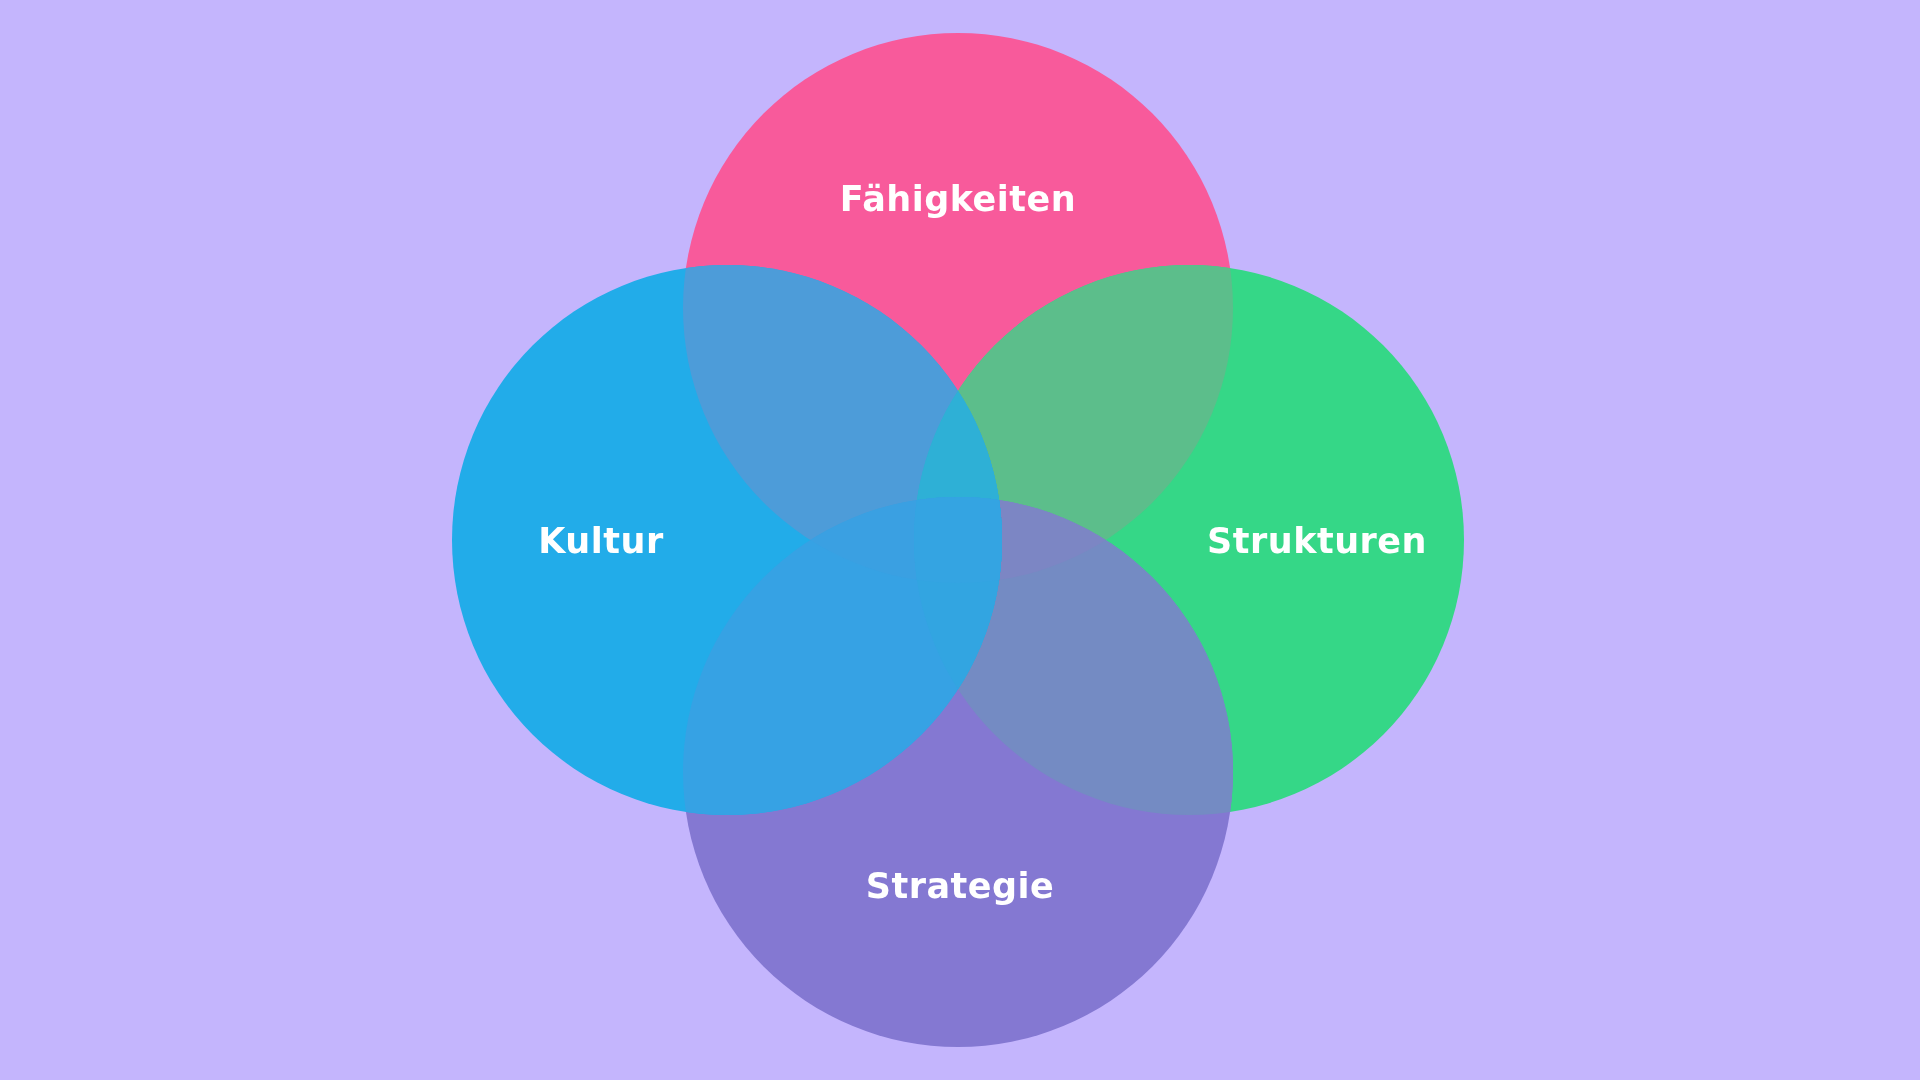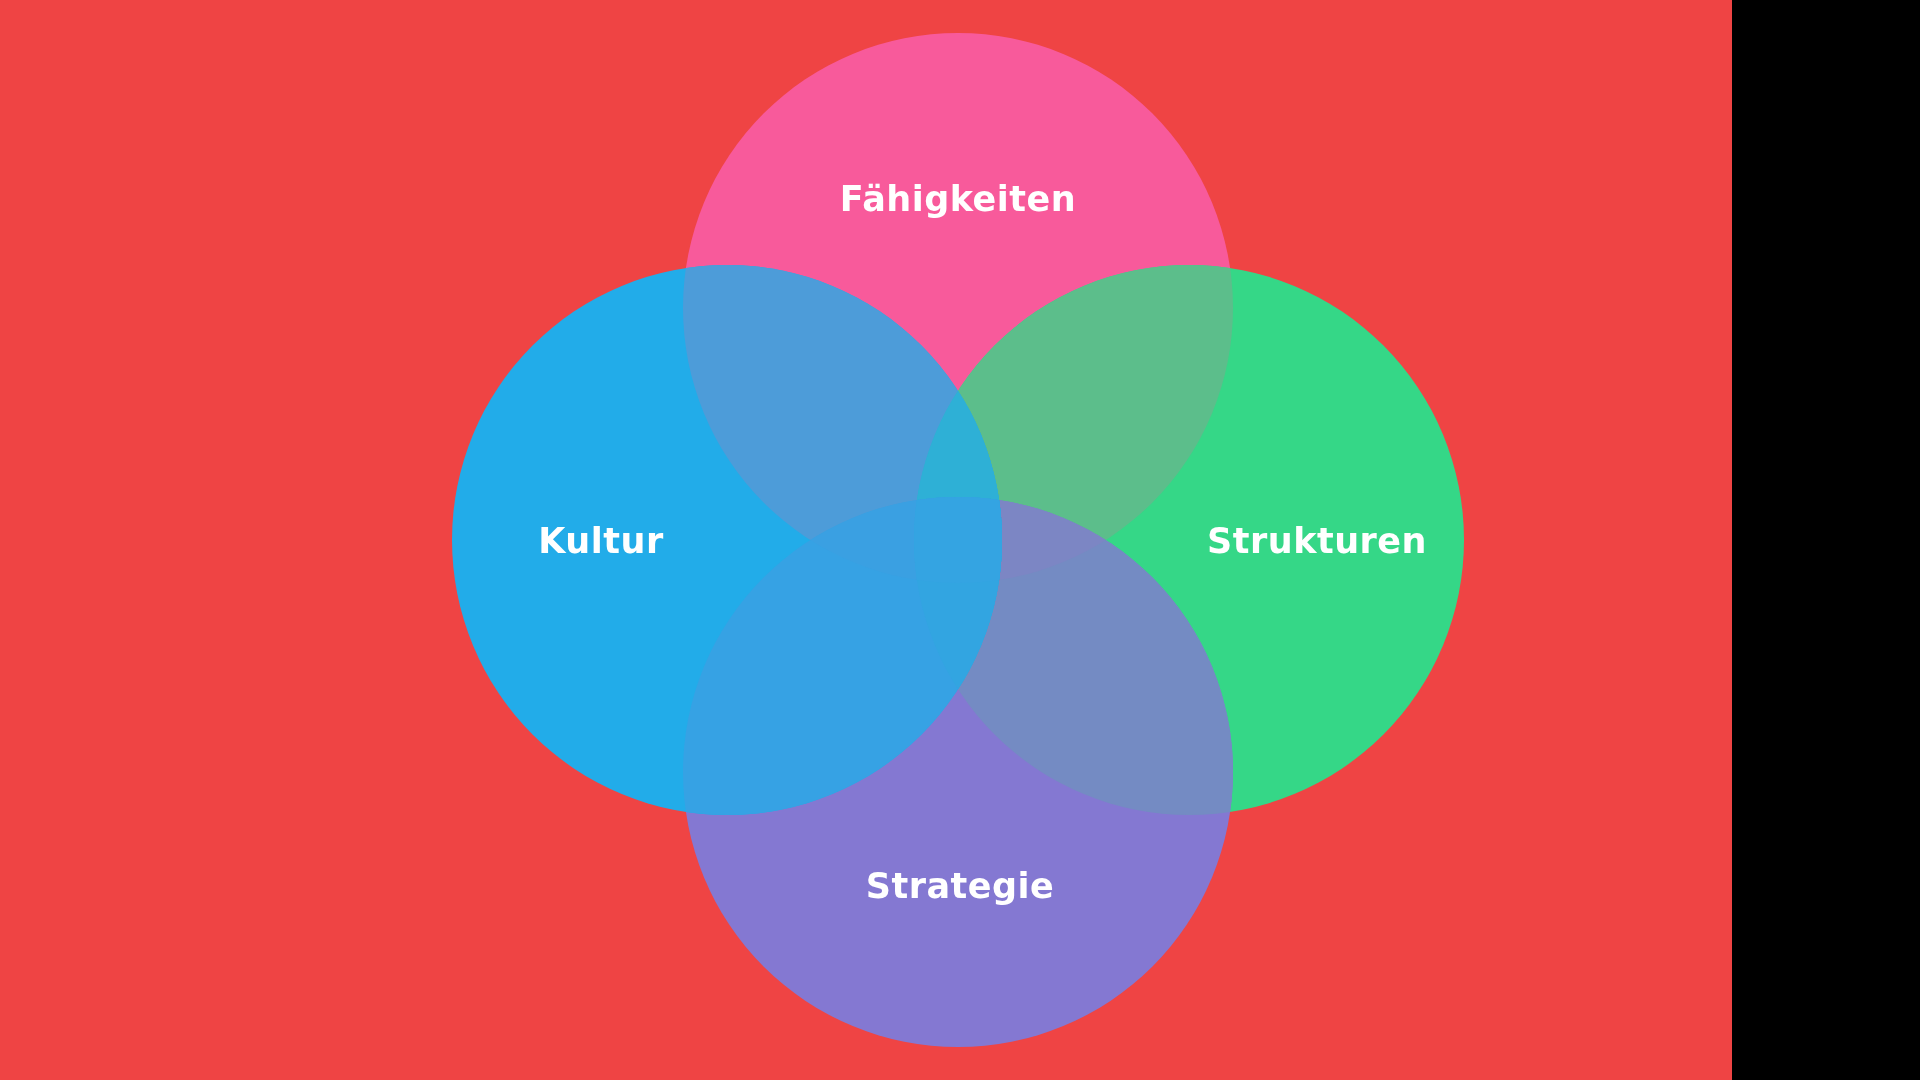--- a/index.html
+++ b/index.html
@@ -5,23 +5,23 @@
   html, body {
     margin: 0;
     padding: 0;
     width: 1920px;
     height: 1080px;
     background: #000000;
     overflow: hidden;
   }
   .stage {
     position: relative;
-    width: 1732px;
+    width: 1920px;
     height: 1080px;
-    background: #ef4444;
+    background: #c4b5fd;
   }
   svg {
     display: block;
     width: 1920px;
     height: 1080px;
   }
   .venn-label {
     font-family: "DejaVu Sans", "Liberation Sans", sans-serif;
     font-weight: 700;
     font-size: 35px;

